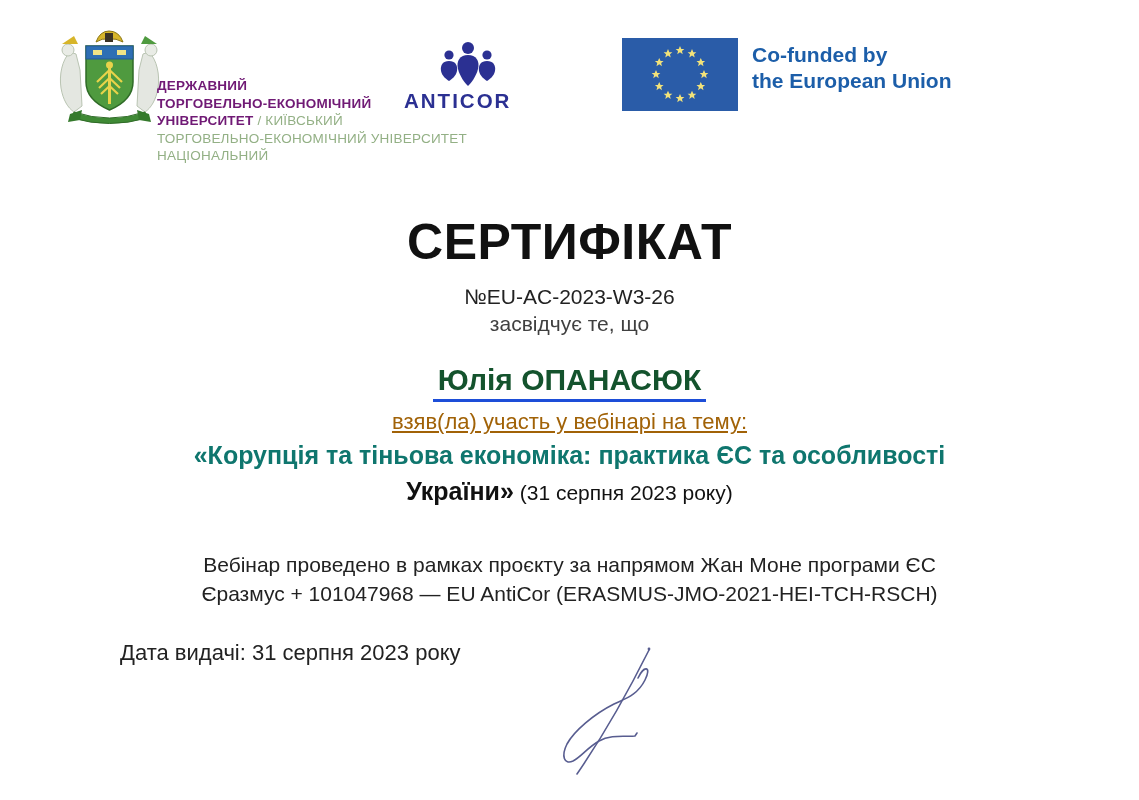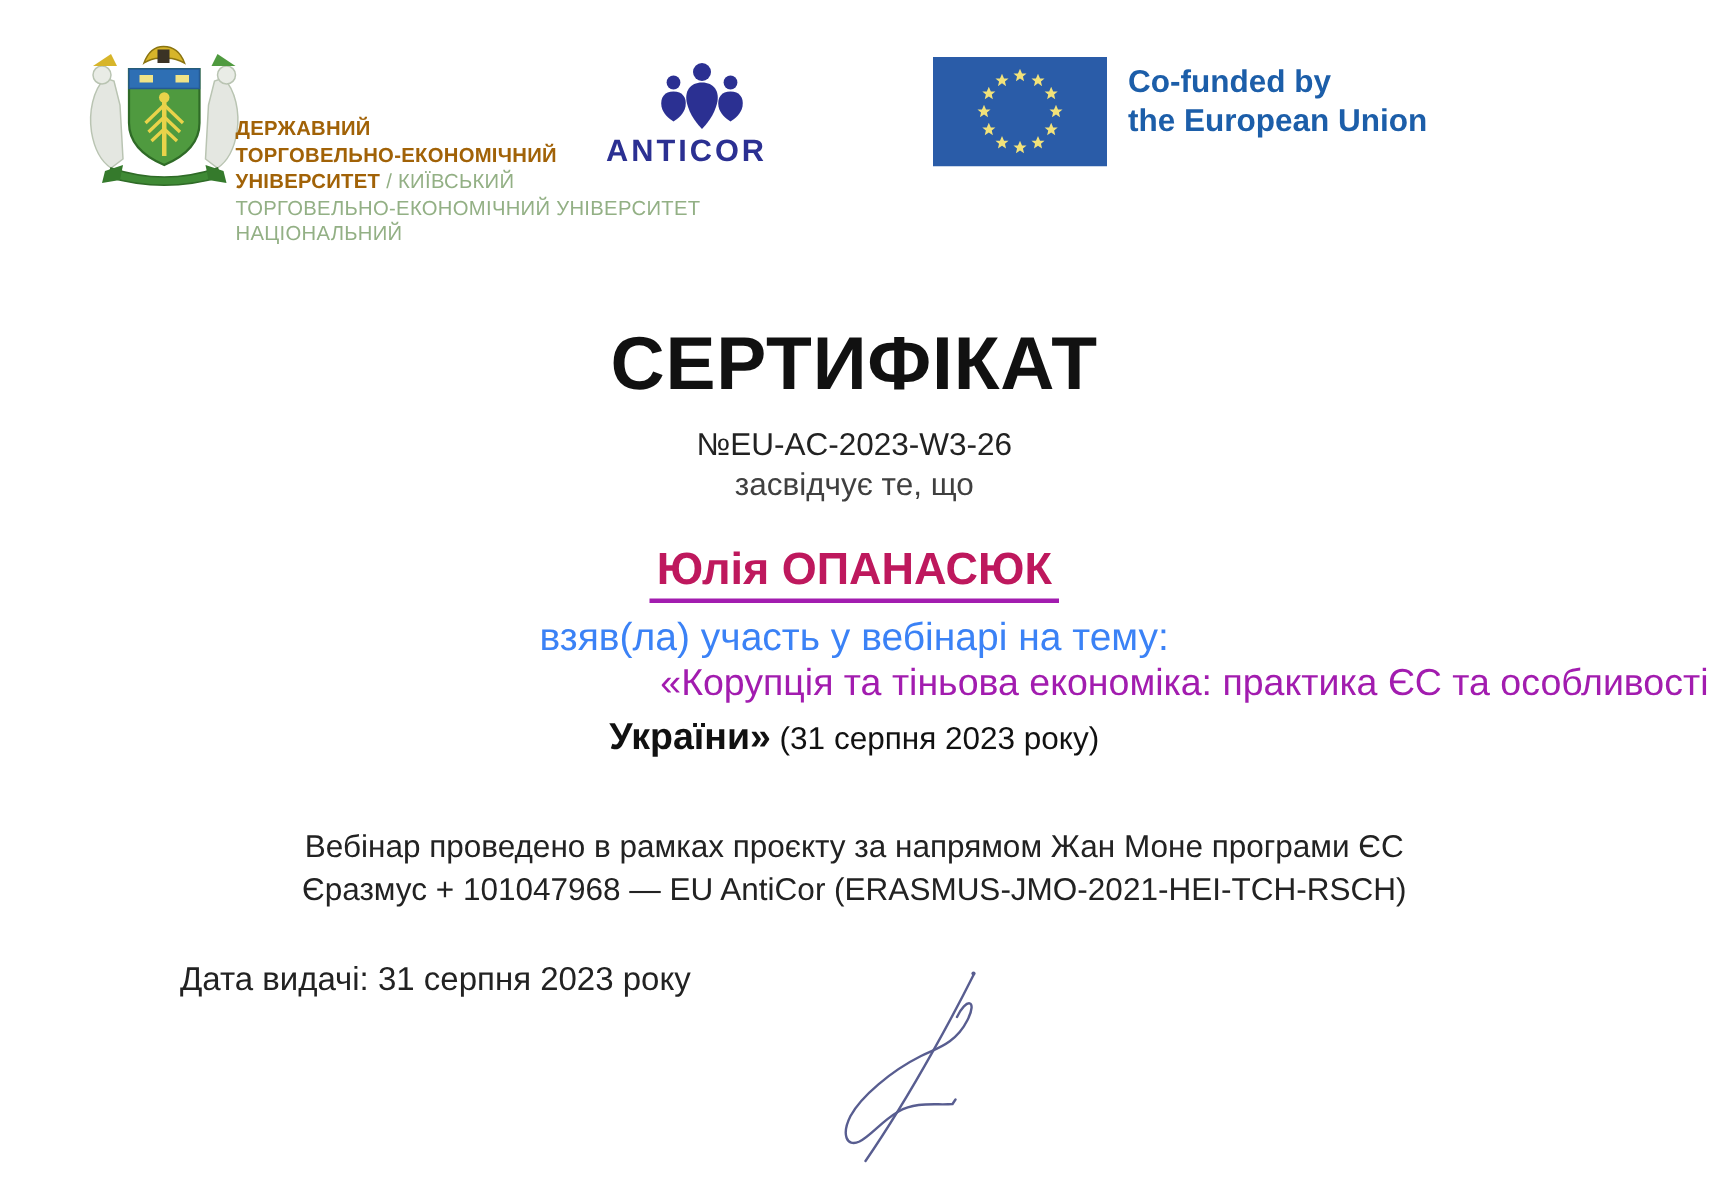--- a/index.html
+++ b/index.html
@@ -10,45 +10,45 @@
     font-family:"Liberation Sans",sans-serif;
     color:#1a1a1a;
     overflow:hidden;
   }
   
   .uni-logo{position:absolute;left:52px;top:30px;width:115px;height:96px;}
   .uni-text{
     position:absolute;left:157px;top:77px;width:310px;
     font-size:13.5px;line-height:17.5px;letter-spacing:.2px;
   }
-  .uni-bold{font-weight:700;color:#a16207;}
+  .uni-bold{font-weight:700;color:#701a75;}
   .uni-light{font-weight:400;color:#93b085;}
   .anticor{position:absolute;left:404px;top:42px;width:128px;text-align:left;}
   .anticor-icon{display:block;margin:0 auto;width:64px;height:46px;}
   .anticor-label{
     margin-top:1px;font-size:20.5px;font-weight:700;letter-spacing:2px;
     color:#2b3092;
   }
   .eu-flag{position:absolute;left:622px;top:38px;width:116px;height:73px;display:block;}
   .cofunded{
     position:absolute;left:752px;top:42px;
     font-size:21px;font-weight:700;line-height:26px;color:#1c5ea9;
   }
   
   .cline{position:absolute;left:0;right:0;text-align:center;}
   .title{top:213px;font-size:50px;font-weight:700;color:#111;letter-spacing:.5px;}
   .number{top:285px;font-size:21px;color:#222;}
   .certifies{top:312px;font-size:21px;color:#404040;}
   .recipient-wrap{top:363px;}
   .recipient{
-    display:inline-block;font-size:30px;font-weight:700;color:#be185d;
-    border-bottom:3px solid #a21caf;padding:0 5px 2px;
+    display:inline-block;font-size:30px;font-weight:700;color:#14532d;
+    border-bottom:3px solid #1d4ed8;padding:0 5px 2px;
   }
-  .participation{top:409px;font-size:26px;color:#3b82f6;}
-  .topic1{top:441px;font-size:25px;font-weight:400;color:#a21caf;text-align:right;}
+  .participation{top:409px;font-size:22px;color:#a16207;text-decoration:underline;}
+  .topic1{top:441px;font-size:25px;font-weight:700;color:#0f766e;}
   .topic2{top:477px;font-size:25px;color:#111;}
   .topic2 .t-bold{font-weight:700;}
   .topic2 .t-date{font-weight:400;font-size:21px;}
   .proj1{top:553px;font-size:21px;color:#222;}
   .proj2{top:582px;font-size:21px;color:#222;}
   .issue-date{position:absolute;left:120px;top:640px;font-size:22px;color:#222;}
   .lecturer{position:absolute;left:55px;top:701px;font-size:22px;color:#222;}
   .signature{position:absolute;left:530px;top:620px;width:200px;height:178px;}
 </style>
 </head>

